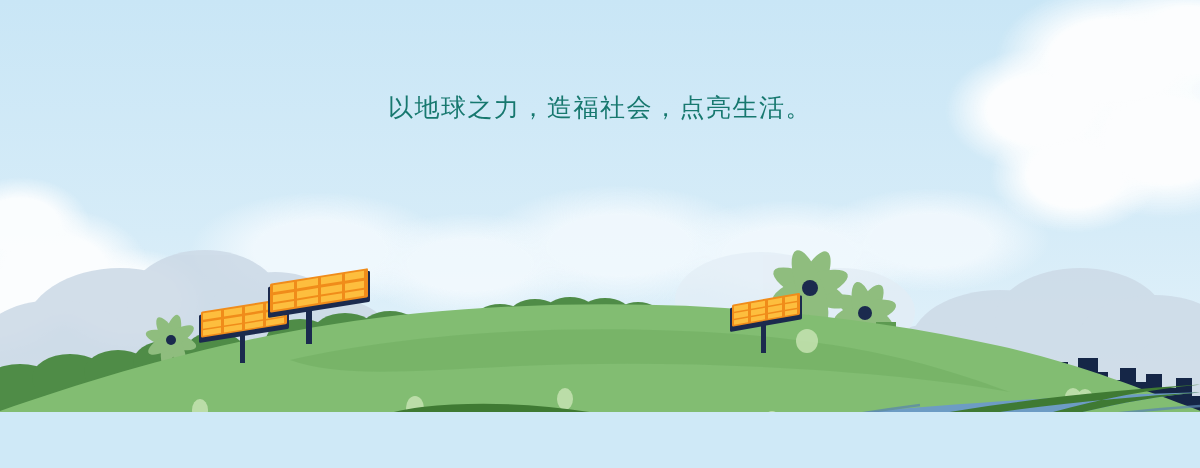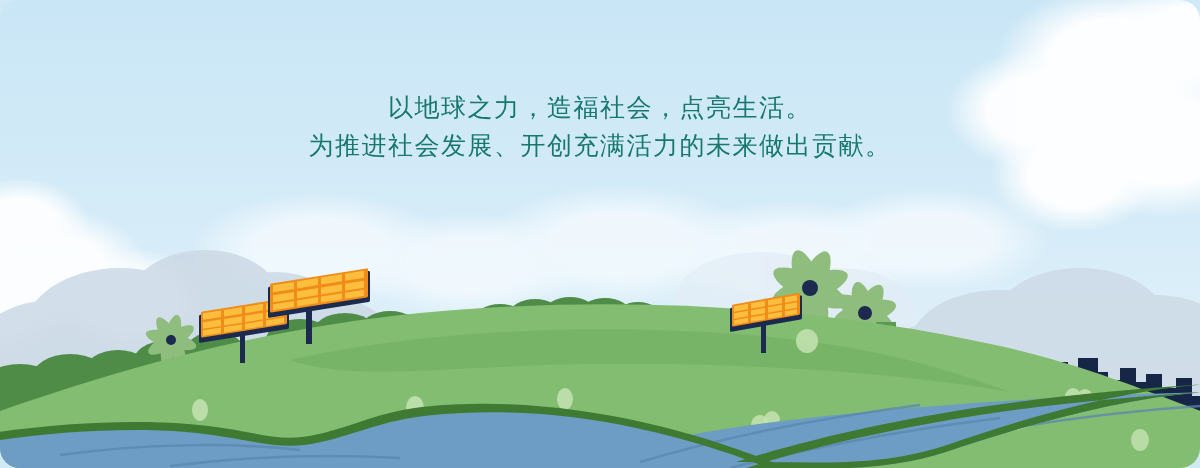--- a/index.html
+++ b/index.html
@@ -4,24 +4,23 @@
 <style>
   * { margin:0; padding:0; box-sizing:border-box; }
   html,body { width:1200px; height:468px; overflow:hidden; }
   body {
     font-family:"Liberation Sans","DejaVu Sans",sans-serif;
     background:#cfe9f7;
   }
   #banner {
     position:relative;
     width:1200px;
-    height:468px;
+    height:412px;
     overflow:hidden;
     background:linear-gradient(180deg,#cbe7f6 0%,#d4ebf7 55%,#e6f3fa 100%);
-    border-radius:20px;
   }
   #scene {
     position:absolute;
     inset:0;
     width:1200px;
     height:468px;
     display:block;
   }
   #tagline {
     position:absolute;
@@ -316,16 +315,15 @@
           <rect x="38" y="18" width="14" height="4.5"></rect>
           <rect x="55" y="18" width="12" height="4.5"></rect>
         </g>
       </g>
     </g>
 
   </svg>
 
   <div id="tagline">
     <span class="line">以地球之力，造福社会，点亮生活。</span>
-    <span class="line">为推进社会发展、开创充满活力的未来做出贡献。</span>
   </div>
 
 </div>
 
 </body></html>

